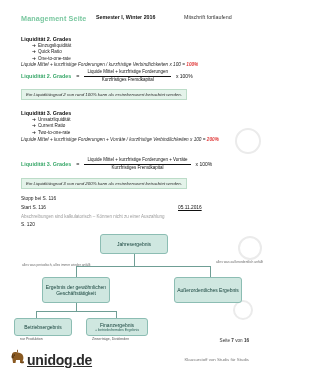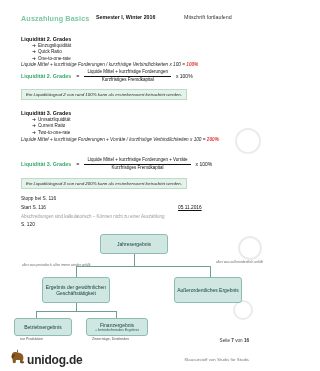--- a/index.html
+++ b/index.html
@@ -281,40 +281,41 @@
   .brand {
     position: absolute;
     left: 10px;
     bottom: 6px;
     display: flex;
     align-items: flex-end;
     gap: 2px;
     z-index: 3;
   }
   .brand-name {
-    font-size: 12px;
+    font-size: 14px;
     font-weight: bold;
     color: #2b2b2b;
     letter-spacing: -0.2px;
     line-height: 10px;
+    text-decoration: underline;
   }
   .brand-mark { width: 15px; height: 16px; display: block; }
 </style>
 </head>
 <body>
 
 <div class="page">
 
   <div class="watermark">www.UNIDOG.DE</div>
   <div class="wm-ring r1"></div>
   <div class="wm-ring r2"></div>
   <div class="wm-ring r3"></div>
 
   <div class="header">
-    <div class="doc-title">Auszahlung Basics</div>
+    <div class="doc-title">Management Seite</div>
     <div class="doc-semester">Semester I, Winter 2016</div>
     <div class="doc-type">Mitschrift fortlaufend</div>
   </div>
 
   <div class="section-head" style="top:36px;">Liquidität 2. Grades</div>
   <ul class="bullets" style="top:43px;">
     <li><span class="arrow">➔</span><span>Einzugsliquidität</span></li>
     <li><span class="arrow">➔</span><span>Quick Ratio</span></li>
     <li><span class="arrow">➔</span><span>One-to-one-rate</span></li>
   </ul>

